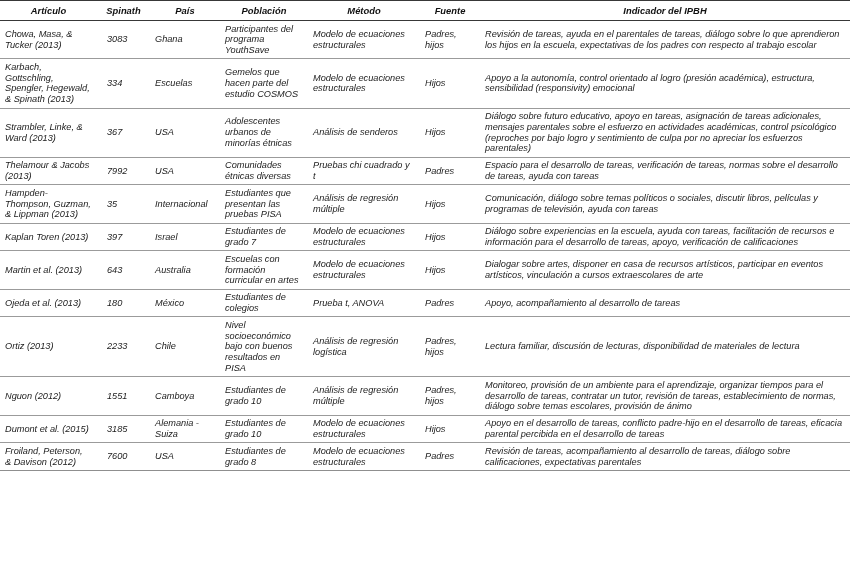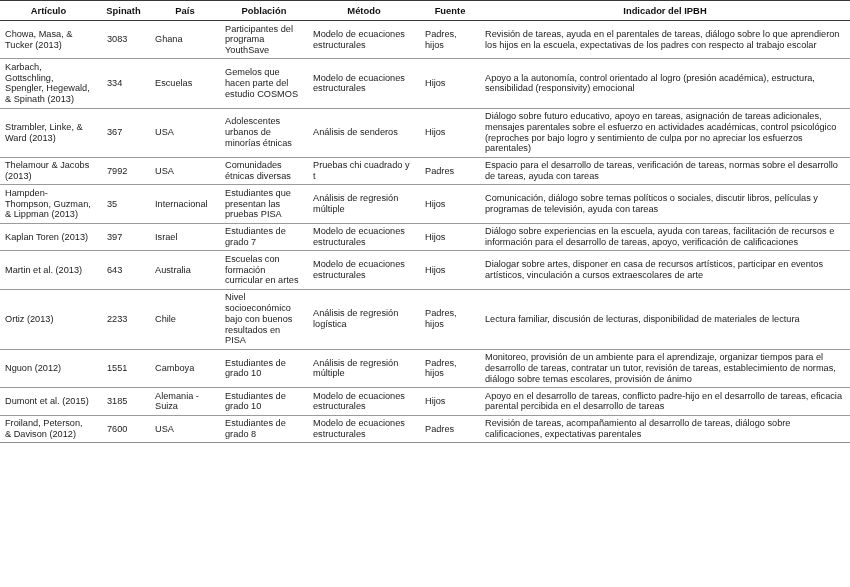--- a/index.html
+++ b/index.html
@@ -16,20 +16,21 @@
   .table-wrap {
     width: 850px;
     box-sizing: border-box;
   }
   table.studies {
     width: 850px;
     border-collapse: collapse;
     table-layout: fixed;
     border-top: 1.4px solid #383838;
     border-bottom: 1px solid #8f8f8f;
+    font-style: italic;
   }
   thead th {
     font-size: 9.4px;
     font-weight: bold;
     text-align: center;
     vertical-align: middle;
     padding: 4px 3px;
     border-bottom: 1.3px solid #383838;
     color: #111111;
   }
@@ -134,20 +135,29 @@
         <tr>
           <td class="col-0">Martin et al. (2013)</td>
           <td class="col-1">643</td>
           <td class="col-2">Australia</td>
           <td class="col-3">Escuelas con formación curricular en artes</td>
           <td class="col-4">Modelo de ecuaciones estructurales</td>
           <td class="col-5">Hijos</td>
           <td class="col-6">Dialogar sobre artes, disponer en casa de recursos artísticos, participar en eventos artísticos, vinculación a cursos extraescolares de arte</td>
         </tr>
         <tr>
+          <td class="col-0">Ojeda et al. (2013)</td>
+          <td class="col-1">180</td>
+          <td class="col-2">México</td>
+          <td class="col-3">Estudiantes de colegios</td>
+          <td class="col-4">Prueba t, ANOVA</td>
+          <td class="col-5">Padres</td>
+          <td class="col-6">Apoyo, acompañamiento al desarrollo de tareas</td>
+        </tr>
+        <tr>
           <td class="col-0">Ortiz (2013)</td>
           <td class="col-1">2233</td>
           <td class="col-2">Chile</td>
           <td class="col-3">Nivel socioeconómico bajo con buenos resultados en PISA</td>
           <td class="col-4">Análisis de regresión logística</td>
           <td class="col-5">Padres, hijos</td>
           <td class="col-6">Lectura familiar, discusión de lecturas, disponibilidad de materiales de lectura</td>
         </tr>
         <tr>
           <td class="col-0">Nguon (2012)</td>

